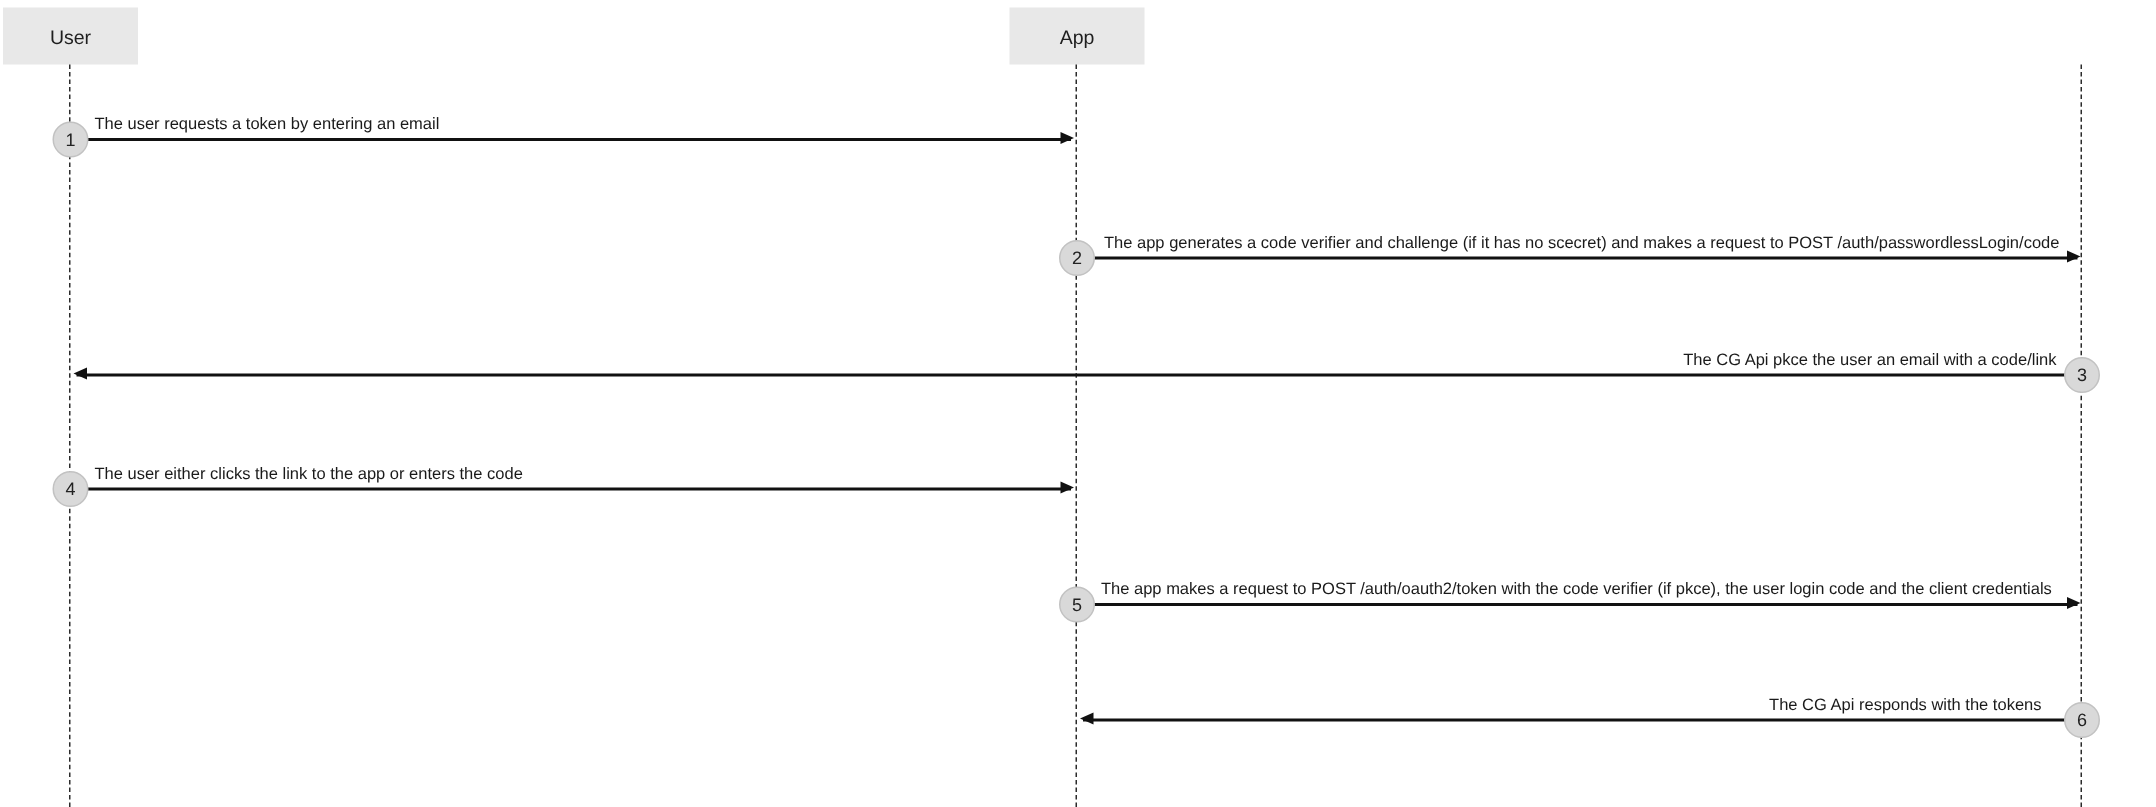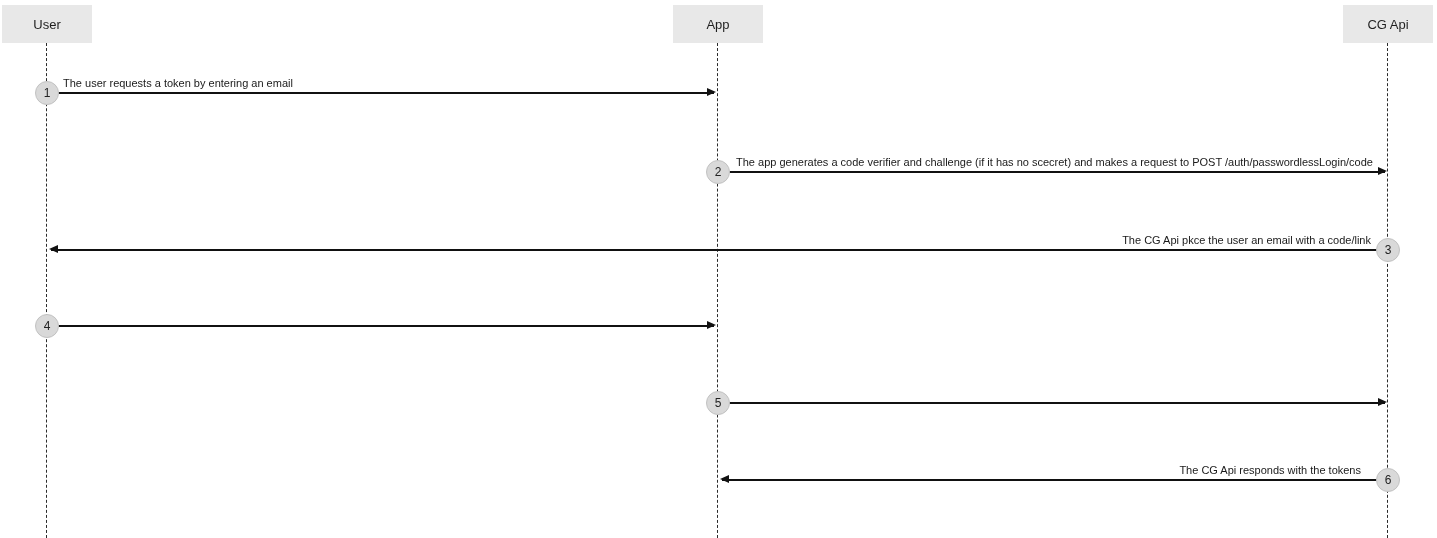--- a/index.html
+++ b/index.html
@@ -87,23 +87,20 @@
 <body>
 
 <div class="canvas">
 
   <div class="actor" style="left:2px;">
       <span>User</span>
     </div>
   <div class="actor" style="left:673px;">
       <span>App</span>
     </div>
-  <div class="actor" style="left:1343px;">
-      <span>CG Api</span>
-    </div>
 
   <div class="lifeline" style="left:46px;"></div>
   <div class="lifeline" style="left:717px;"></div>
   <div class="lifeline" style="left:1387px;"></div>
 
   <div class="arrow" style="top:92px; left:47px; width:667px;">
     <div class="head-right"></div>
   </div>
   <div class="step-label" style="top:77px; left:63px;">The user requests a token by entering an email</div>
   <div class="badge" style="left:47px; top:93px;">1</div>
@@ -116,25 +113,27 @@
 
   <div class="arrow" style="top:249px; left:51px; width:1337px;">
     <div class="head-left"></div>
   </div>
   <div class="step-label" style="top:234px; right:66px;">The CG Api pkce the user an email with a code/link</div>
   <div class="badge" style="left:1388px; top:250px;">3</div>
 
   <div class="arrow" style="top:325px; left:47px; width:667px;">
     <div class="head-right"></div>
   </div>
+  <div class="step-label" style="top:310px; left:63px;">The user either clicks the link to the app or enters the code</div>
   <div class="badge" style="left:47px; top:326px;">4</div>
 
   <div class="arrow" style="top:402px; left:718px; width:667px;">
     <div class="head-right"></div>
   </div>
+  <div class="step-label" style="top:387px; left:734px;">The app makes a request to POST /auth/oauth2/token with the code verifier (if pkce), the user login code and the client credentials</div>
   <div class="badge" style="left:718px; top:403px;">5</div>
 
   <div class="arrow" style="top:479px; left:722px; width:666px;">
     <div class="head-left"></div>
   </div>
   <div class="step-label" style="top:464px; right:76px;">The CG Api responds with the tokens</div>
   <div class="badge" style="left:1388px; top:480px;">6</div>
 
 </div>
 

